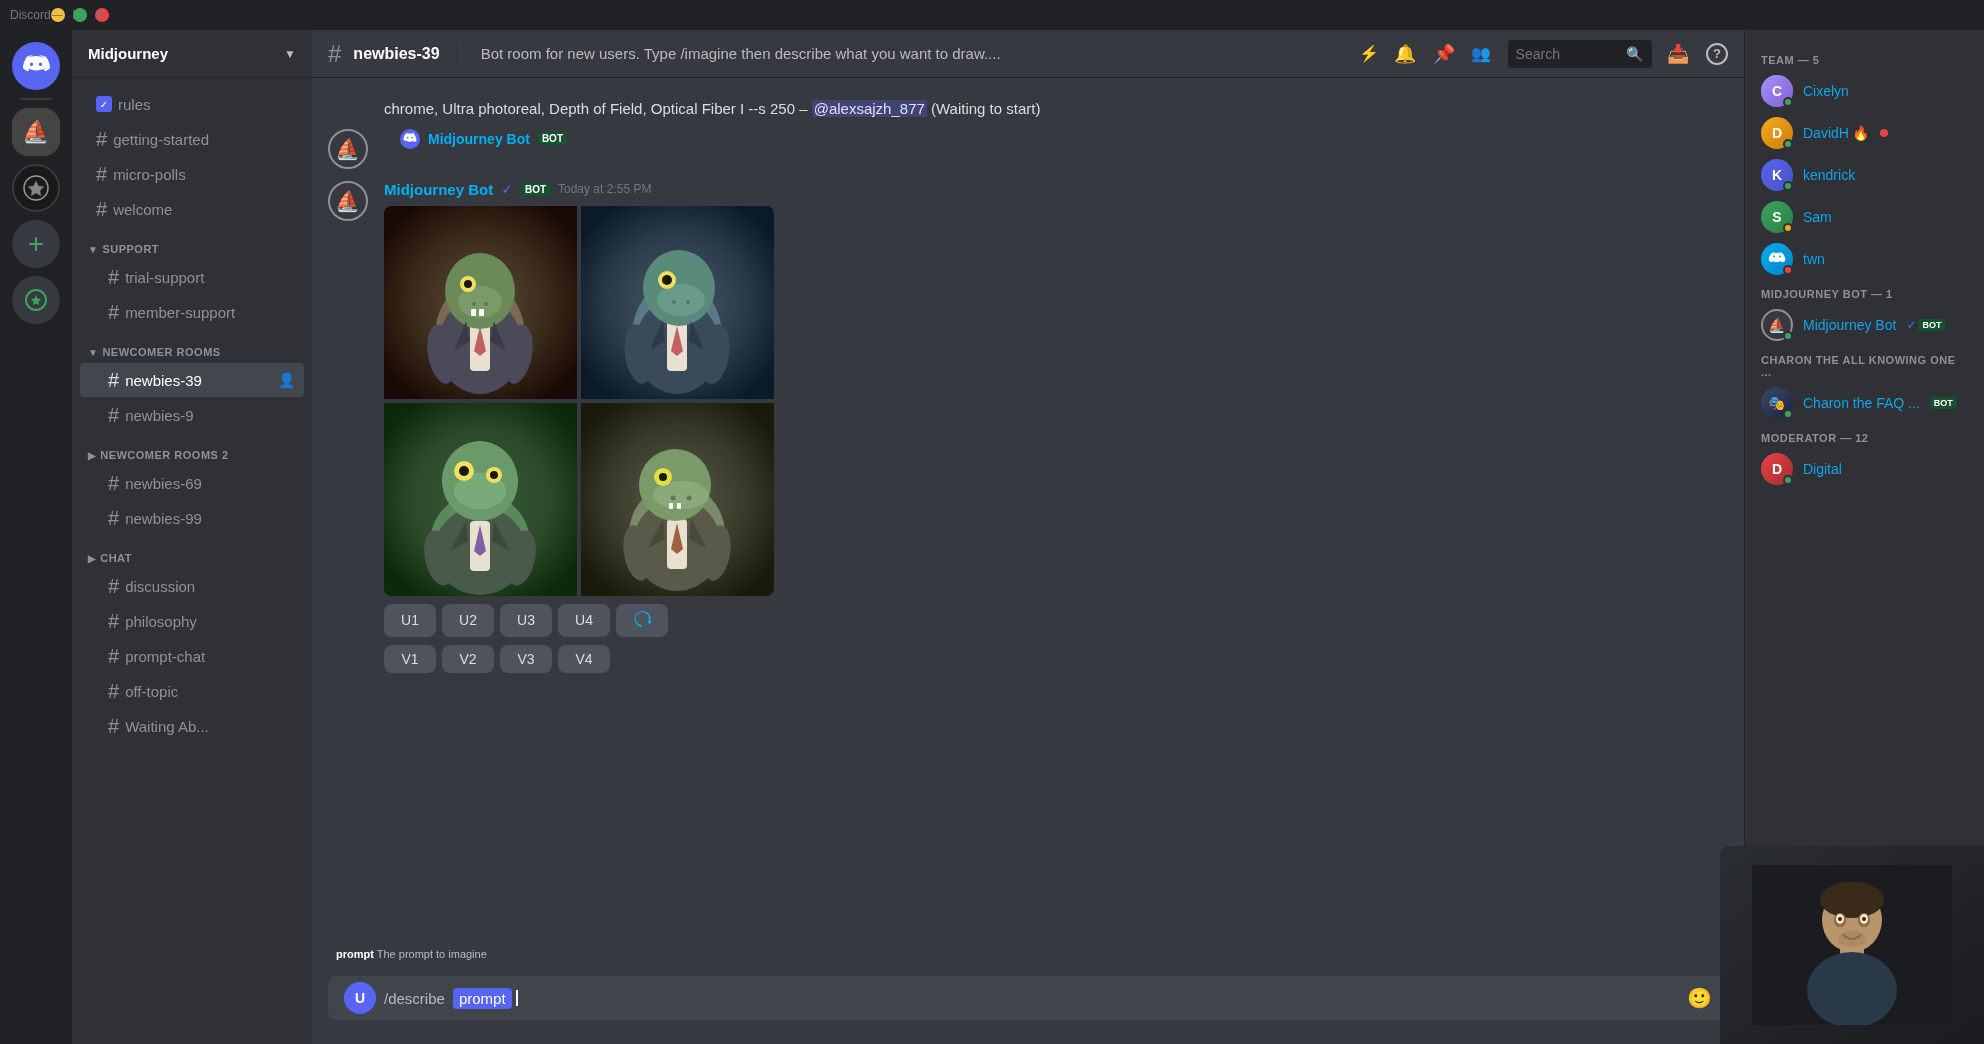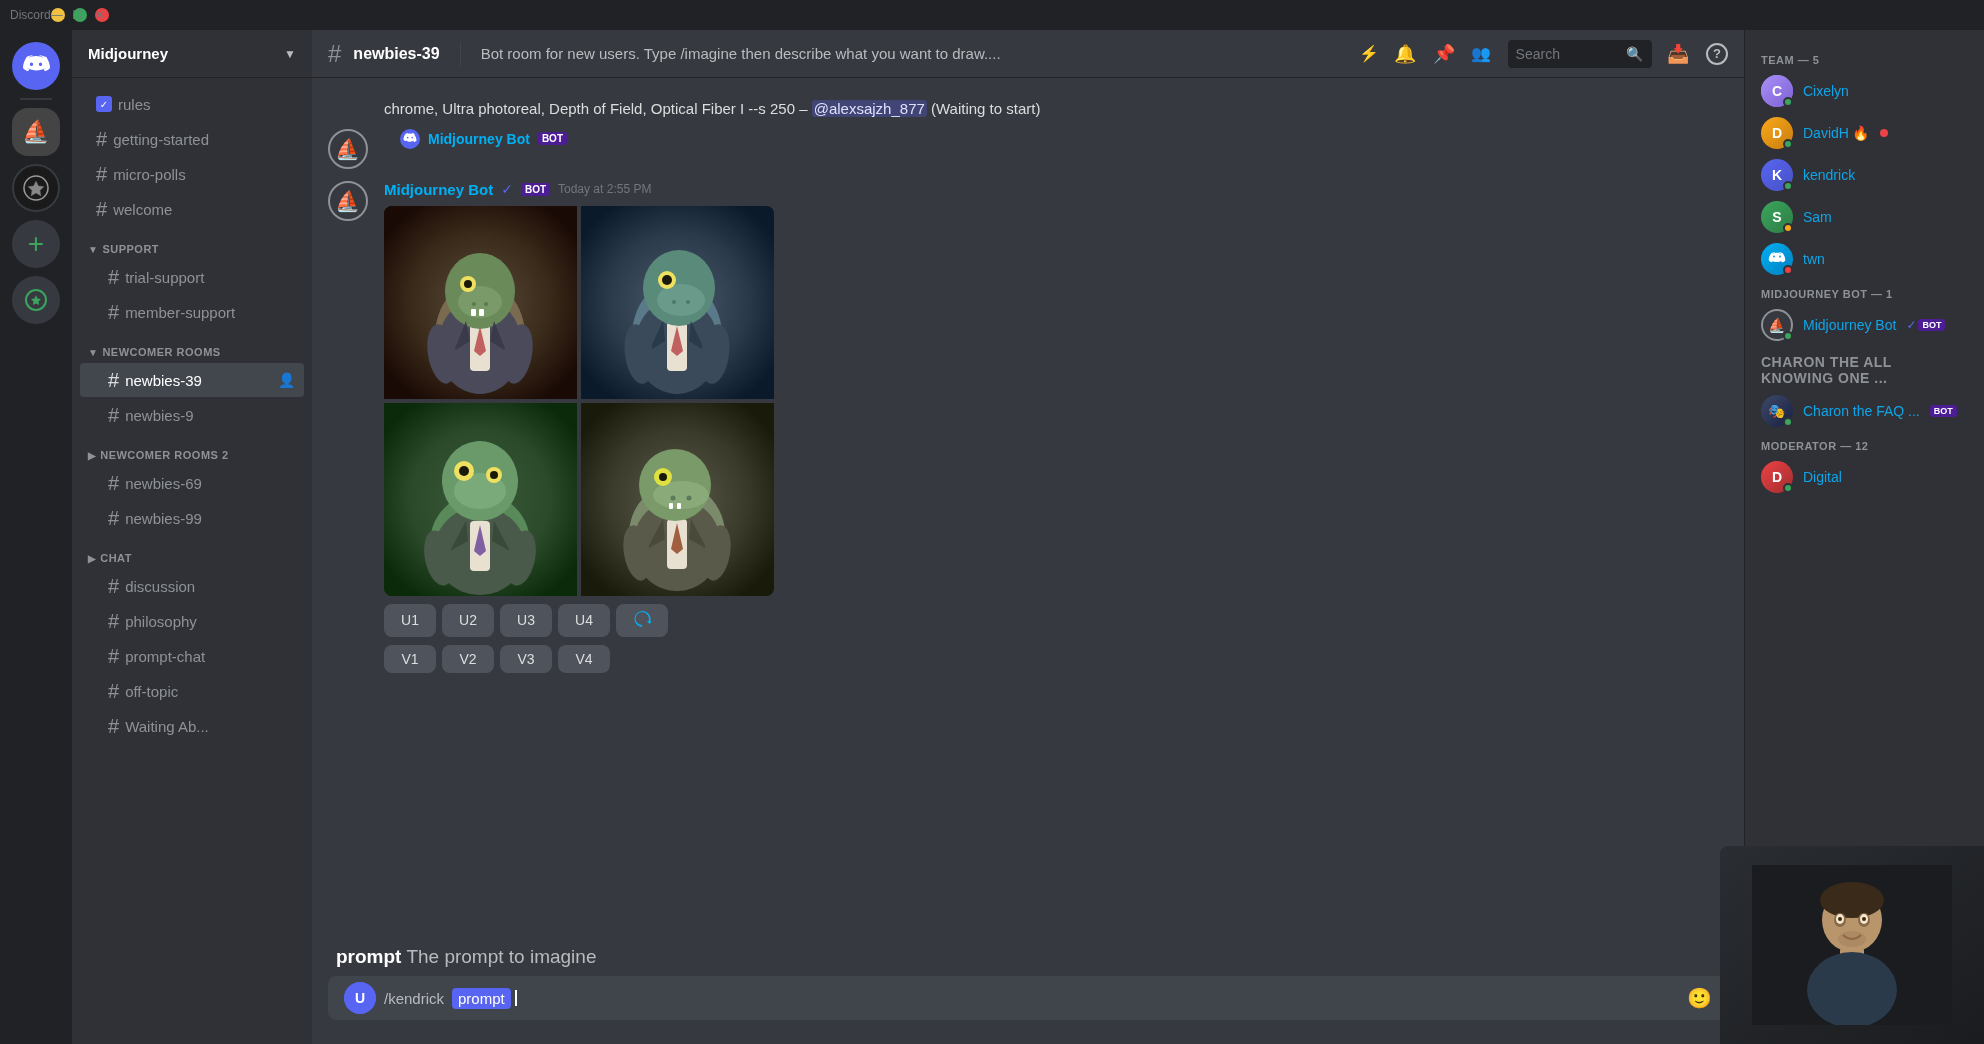--- a/index.html
+++ b/index.html
@@ -244,21 +244,21 @@
       gap: 8px;
       margin-bottom: 4px;
     }
     .message-author {
       font-size: 15px;
       font-weight: 600;
       color: #ffffff;
     }
     .message-author.bot-color { color: #00b0f4; }
     .bot-badge {
-      background: #4c1d95;
+      background: #14532d;
       color: white;
       font-size: 10px;
       padding: 1px 4px;
       border-radius: 3px;
       font-weight: 600;
       text-transform: uppercase;
     }
     .message-timestamp {
       font-size: 12px;
       color: #72767d;
@@ -320,23 +320,23 @@
       padding: 6px 10px;
       color: #00b0f4;
     }
 
     
     .input-area {
       padding: 0 16px 24px;
       flex-shrink: 0;
     }
     .prompt-hint {
-      font-size: 19px;
+      font-size: 11px;
       color: #b9bbbe;
-      margin-bottom: 4px;
+      margin-bottom: 12px;
       padding: 4px 8px;
     }
     .prompt-hint strong { color: #ffffff; }
     .message-input-box {
       background: #40444b;
       border-radius: 8px;
       display: flex;
       align-items: center;
       padding: 0 16px;
       min-height: 44px;
@@ -864,21 +864,21 @@
     <div class="input-area">
       <div class="prompt-hint">
         <strong>prompt</strong>
         <span> </span>
         <span>The prompt to imagine</span>
       </div>
       <div class="message-input-box">
         <div class="user-avatar-input">
           <div class="av-letter" style="background:#5865f2; font-size:14px; border-radius:50%;">U</div>
         </div>
-        <span class="imagine-cmd">/kendrick</span>
+        <span class="imagine-cmd">/describe</span>
         <span class="imagine-prompt">prompt</span>
         <span class="cursor-blink"></span>
         <div style="flex:1;"></div>
         <div class="input-icons">
           <span class="input-icon" style="font-size:20px;">🙂</span>
         </div>
       </div>
     </div>
   </div>
 
@@ -944,21 +944,21 @@
         </div>
         <span class="member-status status-online"></span>
       </div>
       <span class="member-name">Midjourney Bot </span>
       <span style="display:inline-flex; align-items:center; gap:2px;">
         <span style="color:#5865f2; font-size:12px;">✓</span>
         <span class="bot-badge" style="font-size:9px;">BOT</span>
       </span>
     </div>
 
-    <div class="member-category" style="font-size:14px;">
+    <div class="member-category" style="font-size:11px;">
       <span>CHARON THE ALL KNOWING ONE ...</span>
     </div>
 
     <div class="member-item">
       <div class="member-avatar">
         <div class="av-letter av-sm" style="background:linear-gradient(135deg,#3d4a6a,#1a2040);border-radius:50%;width:32px;height:32px; font-size:14px;">🎭</div>
         <span class="member-status status-online"></span>
       </div>
       <span class="member-name">Charon the FAQ ...</span>
       <span class="bot-badge" style="font-size:9px;">BOT</span>

